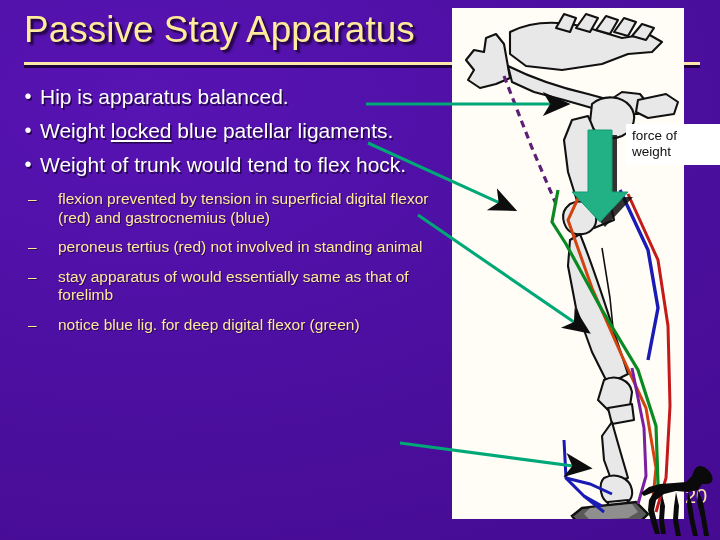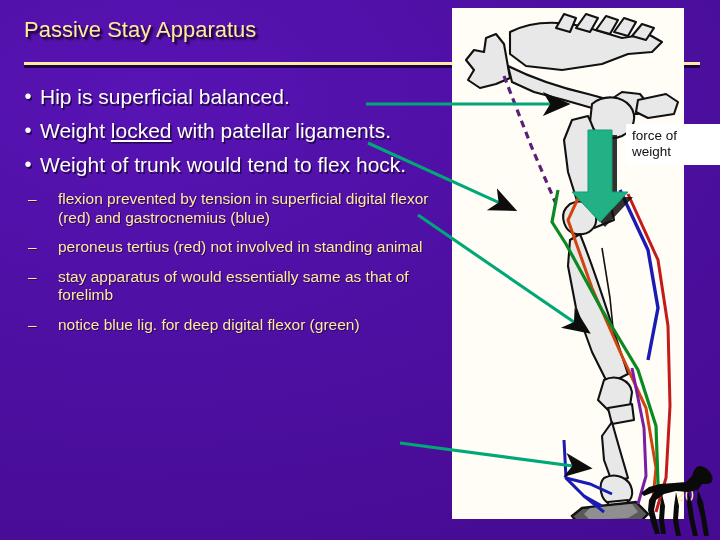--- a/index.html
+++ b/index.html
@@ -11,21 +11,21 @@
   }
   .slide{
     position:absolute;inset:0;
     background:
       radial-gradient(ellipse 150% 120% at 20% 18%, #5813b4 0%, #4c0fa0 45%, #43098c 100%);
   }
 
   
   .title{
     position:absolute;left:24px;top:12px;width:420px;
-    font-size:22px;line-height:36px;font-weight:400;
+    font-size:37px;line-height:36px;font-weight:400;
     color:#ffeb9c;
     text-shadow:2px 2px 0 #2a0552, 3px 3px 2px rgba(0,0,0,.55);
     white-space:nowrap;
   }
   .title-rule{
     position:absolute;left:24px;top:62px;width:676px;height:3px;
     background:#ffe9a8;
     box-shadow:0 3px 0 0 #1d0340;
   }
 
@@ -78,44 +78,44 @@
     padding:4px 8px 5px 6px;
     width:82px;
   }
 
   
   .horse{
     position:absolute;right:2px;bottom:0px;width:78px;height:80px;
   }
   .pagenum{
     position:absolute;left:676px;top:487px;
-    color:#ffe9a0;font-size:16px;line-height:18px;
+    color:#ffe9a0;font-size:20px;line-height:18px;padding-left:9px;
   }
 
   
   .arrows{position:absolute;inset:0;pointer-events:none;}
 </style>
 </head>
 <body>
 
 <div class="slide">
 
   <div class="title">Passive Stay Apparatus</div>
   <div class="title-rule"></div>
 
   <div class="body">
 
     <div class="lvl1">
       <span class="marker">•</span>
-      <span class="txt"><span>Hip is superficial balanced.</span></span>
+      <span class="txt"><span>Hip is apparatus balanced.</span></span>
     </div>
 
     <div class="lvl1">
       <span class="marker">•</span>
-      <span class="txt"><span>Weight </span><u>locked</u><span> with patellar ligaments.</span></span>
+      <span class="txt"><span>Weight </span><u>locked</u><span> blue patellar ligaments.</span></span>
     </div>
 
     <div class="lvl1">
       <span class="marker">•</span>
       <span class="txt"><span>Weight of trunk would tend to flex hock.</span></span>
     </div>
 
     <div class="sub-group">
       <div class="lvl2">
         <span class="marker">–</span>

